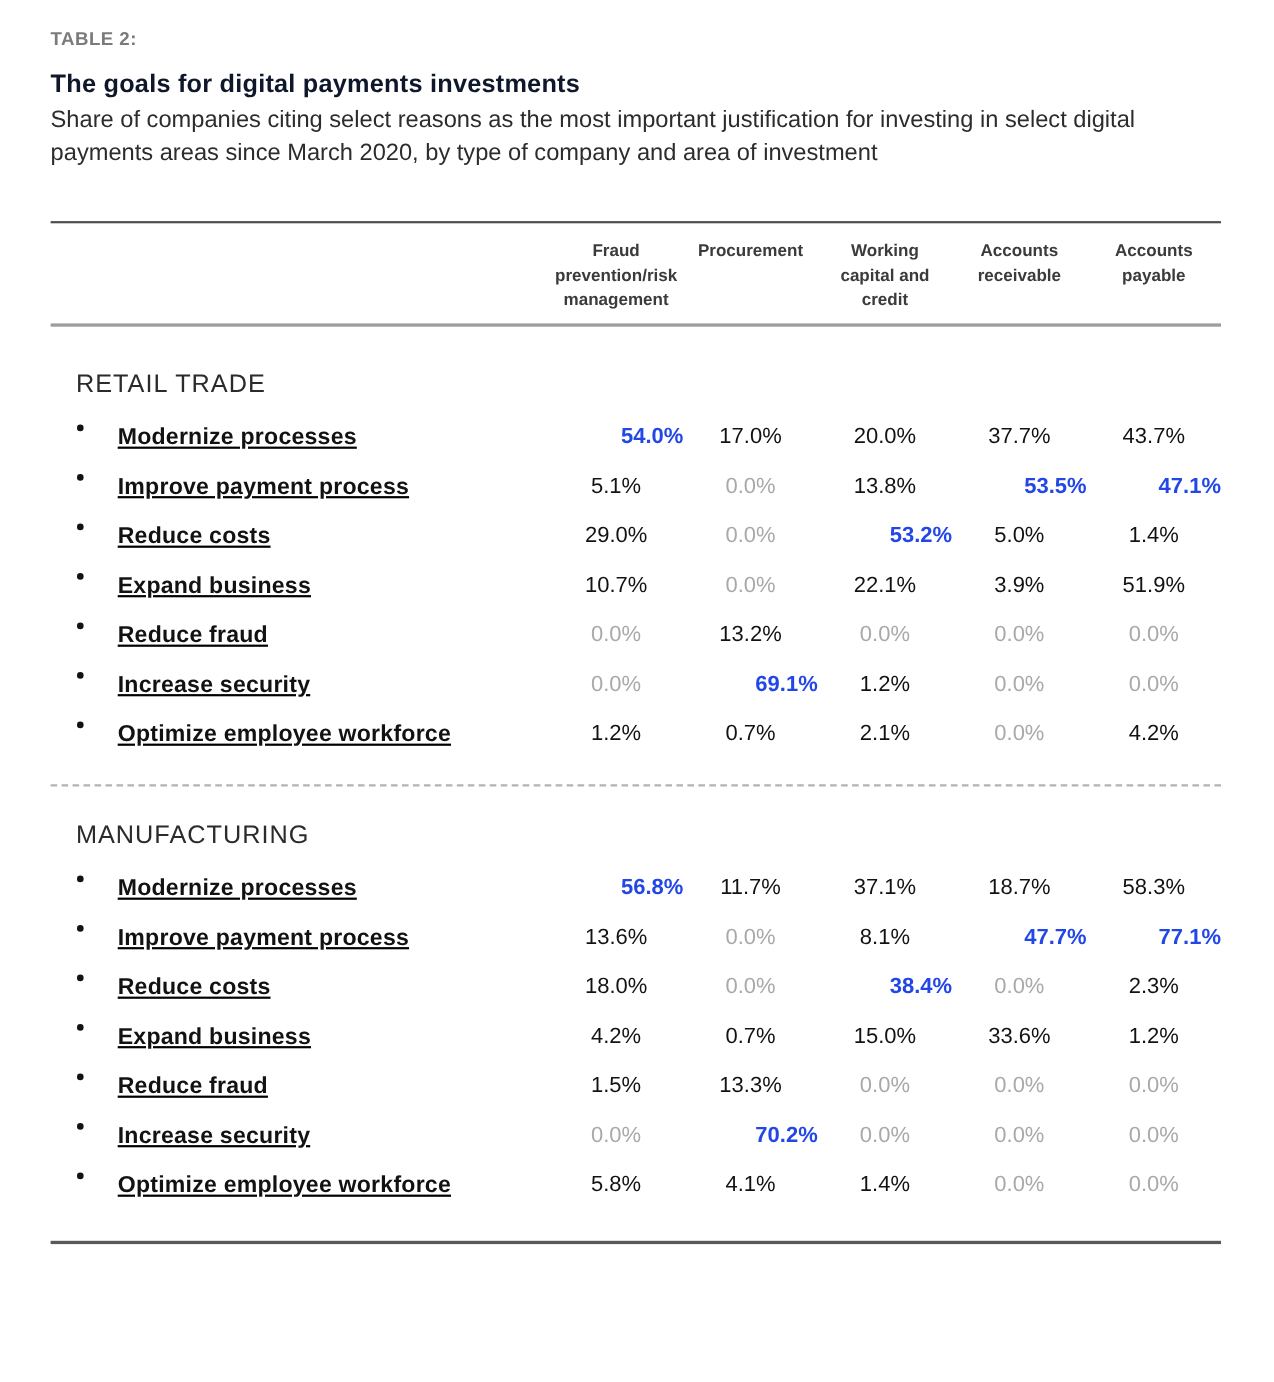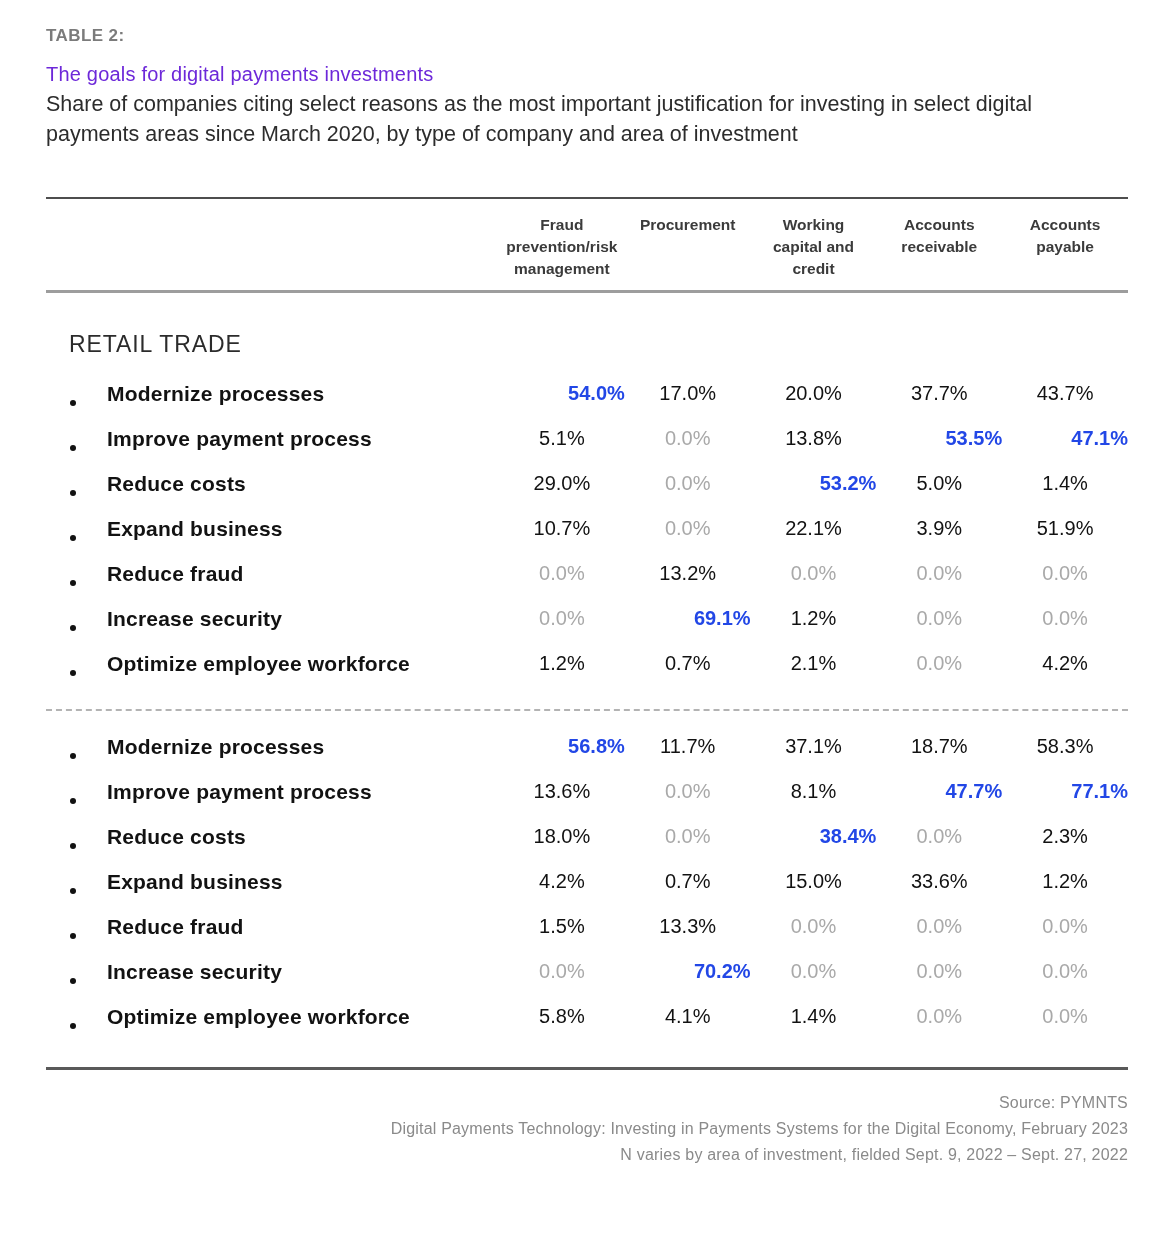--- a/index.html
+++ b/index.html
@@ -1,33 +1,33 @@
 <!DOCTYPE html>
 <html><head>
 <meta charset="utf-8">
 <style>
   :root { --hl:#2247e6; --zero:#a9a9a9; --ink:#121212; }
   * { margin:0; padding:0; box-sizing:border-box; }
   html,body { background:#fff; }
   body { width:1158px; height:1256px; font-family:"Liberation Sans","DejaVu Sans",sans-serif; overflow:hidden; }
-  .page { padding:26px 30px 0 46px; }
+  .page { padding:26px 48px 0 46px; }
   .table-label { font-size:17px; font-weight:700; color:#7b7b7b; letter-spacing:.4px; }
-  .title { font-size:20px; font-weight:400; color:#6d28d9; margin-top:17px; letter-spacing:.2px; }
+  .title { font-size:23px; font-weight:700; color:#0f172a; margin-top:17px; letter-spacing:.2px; }
   .subtitle { font-size:21.5px; line-height:1.38; color:#2c2c2c; max-width:1048px; margin-top:4px; }
   .rule-top { border-top:2px solid #4e4e4e; margin-top:48px; }
   .grid6 { display:grid; grid-template-columns:453px repeat(5,1fr); }
   .header-row { padding-top:15px; }
   .col-head { text-align:center; font-size:15.5px; font-weight:700; color:#3b3b3b; line-height:1.4; }
   .col-head span { display:block; }
   .rule-mid { border-top:3px solid #9d9d9d; margin-top:11px; }
   .section-heading { font-size:23px; font-weight:400; color:#2b2b2b; letter-spacing:.9px; margin-top:38px;margin-left:23px; }
   .section-heading.mt-lg { margin-top:30px; }
   .rows { margin-top:13px; }
   .row { align-items:center; height:45px; }
-  .label-cell { display:flex; align-items:flex-end; }
+  .label-cell { display:flex; align-items:flex-start;text-decoration:underline; }
   .bullet { width:6px; height:6px; border-radius:50%; background:#121212; margin-left:24px; margin-right:31px; flex:none; }
   .row-label { font-size:21px; font-weight:700; color:#121212; letter-spacing:.2px; }
   .val { text-align:center; font-size:20px; color:var(--ink); }
   .v-highlight { color:var(--hl); font-weight:700;text-align:right; }
   .v-zero { color:var(--zero); }
   .divider-dashed { border-top:2px dashed #b3b3b3; margin-top:23px; }
   .rule-bottom { border-top:3px solid #595959; margin-top:28px; }
   .footer { margin-top:20px; text-align:right; font-size:16px; line-height:26px; color:#8a8a8a; letter-spacing:.2px; }
 </style>
 </head>
@@ -155,20 +155,21 @@
       <div class="val v-normal">1.2%</div>
       <div class="val v-normal">0.7%</div>
       <div class="val v-normal">2.1%</div>
       <div class="val v-zero">0.0%</div>
       <div class="val v-normal">4.2%</div>
     </div>
   </div>
 
   <div class="divider-dashed"></div>
 
+  <div class="section-heading mt-lg">MANUFACTURING</div>
   <div class="rows">
 
     <div class="row grid6">
       <div class="label-cell">
           <span class="bullet"></span>
           <span class="row-label">Modernize processes</span>
         </div>
       <div class="val v-highlight">56.8%</div>
       <div class="val v-normal">11.7%</div>
       <div class="val v-normal">37.1%</div>
@@ -244,19 +245,14 @@
       <div class="val v-normal">5.8%</div>
       <div class="val v-normal">4.1%</div>
       <div class="val v-normal">1.4%</div>
       <div class="val v-zero">0.0%</div>
       <div class="val v-zero">0.0%</div>
     </div>
   </div>
 
   <div class="rule-bottom"></div>
 
-  <div class="footer">
-    <div>Source: PYMNTS</div>
-    <div>Digital Payments Technology: Investing in Payments Systems for the Digital Economy, February 2023</div>
-    <div>N varies by area of investment, fielded Sept. 9, 2022 – Sept. 27, 2022</div>
-  </div>
 
 </div>
 
 </body></html>

